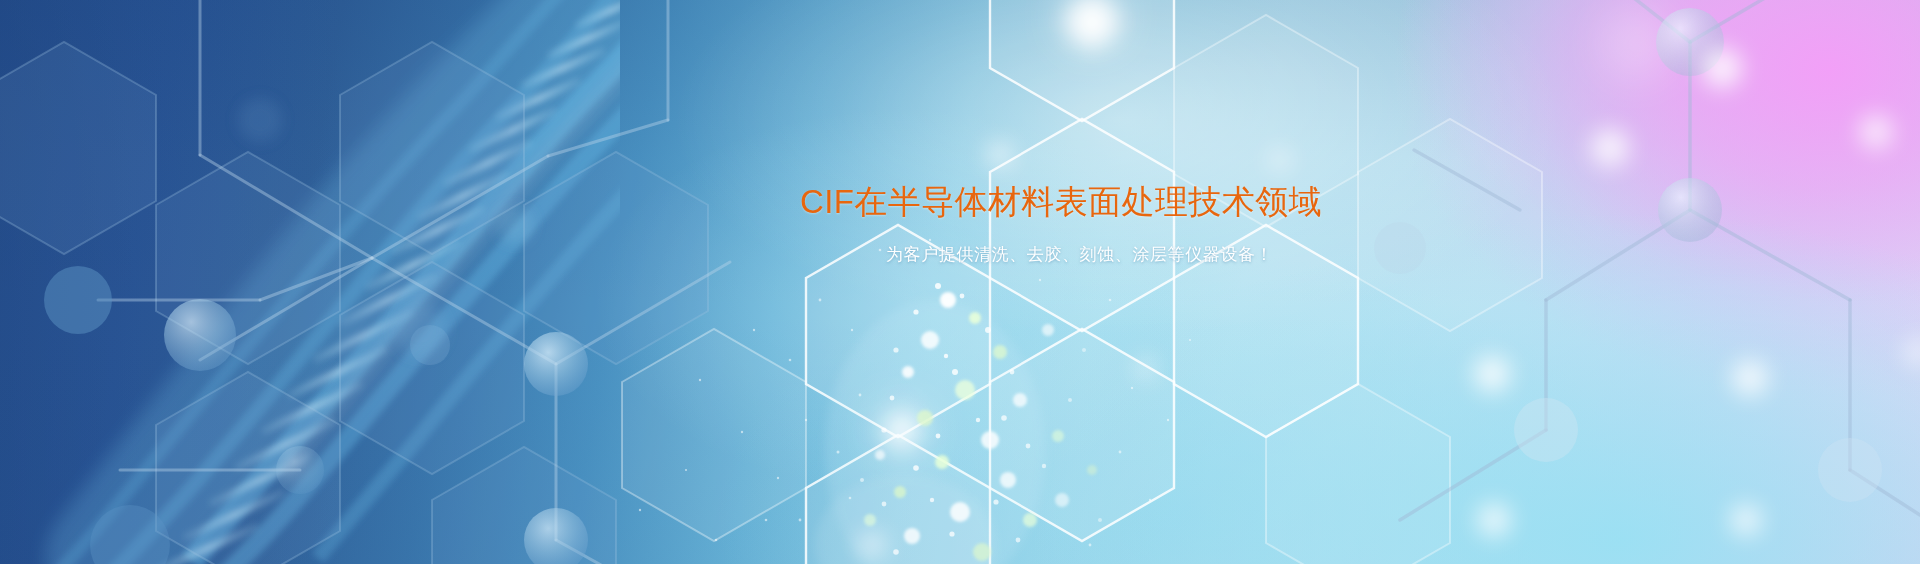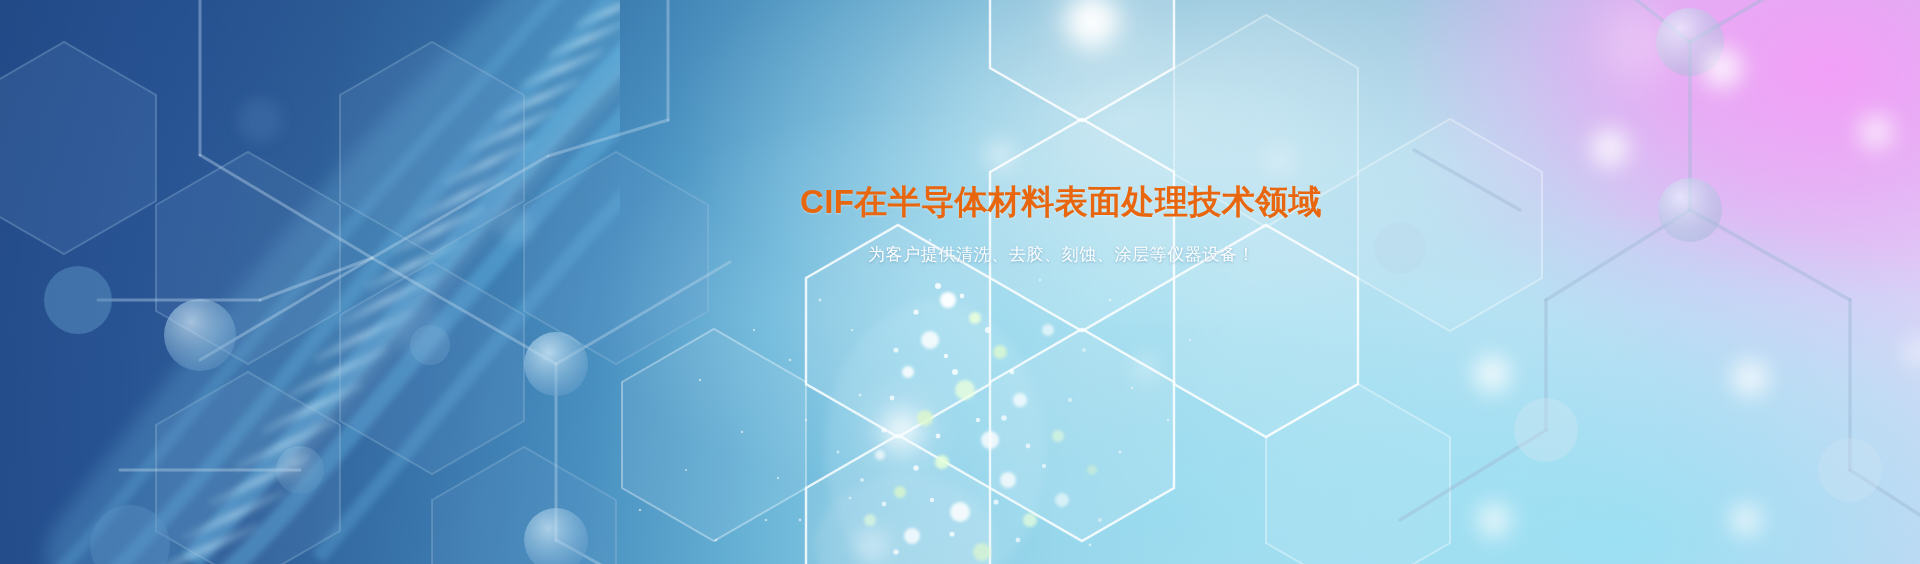--- a/index.html
+++ b/index.html
@@ -73,26 +73,26 @@
     top:182px;
     width:560px;
     z-index:40;
   }
   #headline{
     font-size:33px;
     line-height:40px;
     letter-spacing:0.4px;
     color:#e8660e;
     white-space:nowrap;
-    font-weight:700;
+    font-weight:400;
     text-shadow:0 1px 2px rgba(255,255,255,0.35);
   }
   #subtitle{
     margin-top:21px;
-    margin-left:68px;
+    margin-left:86px;
     font-size:17px;
     line-height:24px;
     letter-spacing:0.6px;
     color:#ffffff;
     white-space:nowrap;
     font-weight:400;
     text-shadow:0 1px 3px rgba(70,130,170,0.55), 0 0 10px rgba(255,255,255,0.25);
   }
 </style>
 </head>

